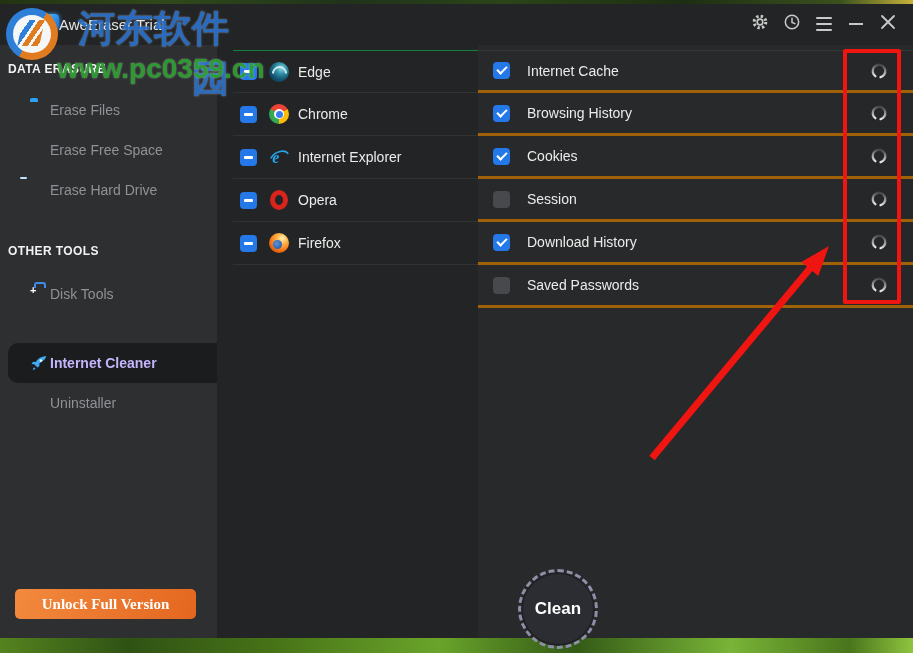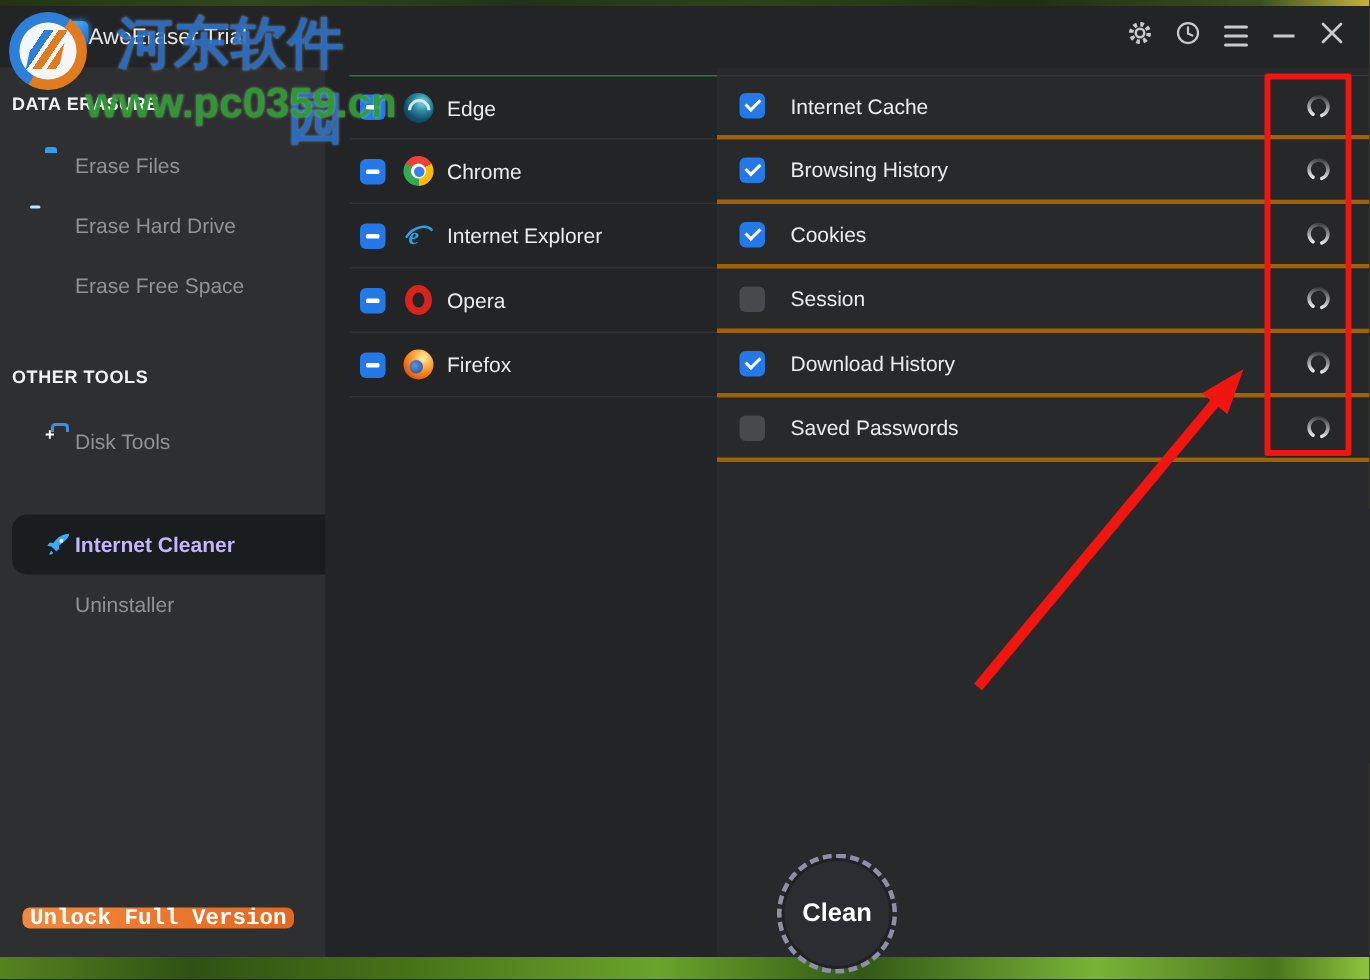--- a/index.html
+++ b/index.html
@@ -41,23 +41,23 @@
   
   .i-pie { width:16px; height:16px; border-radius:50%; background:conic-gradient(from 0deg,#35a7f2 0 90deg,#3f50dd 90deg 360deg); margin-top:1px; }
   
   .i-toolbox { margin-top:3px; width:16px; height:12px; border-radius:3px; background:linear-gradient(135deg,#2fa0ef,#5b50e6); position:relative; }
   .i-toolbox::before { content:""; position:absolute; left:4px; top:-3px; width:8px; height:4px; border:2px solid #3f8ceb; border-bottom:none; border-radius:3px 3px 0 0; }
   .i-toolbox::after { content:"+"; position:absolute; left:0; right:0; top:-1px; text-align:center; color:#fff; font-size:11px; font-weight:bold; }
   
   .i-grid { margin:2px 0 0 1px; width:7px; height:7px; border-radius:2px; background:#2aa2f2;
     box-shadow:9px 0 0 #1f86ea, 0 9px 0 #1f86ea, 9px 9px 0 #2aa2f2; }
   
-  .unlock-btn { position:absolute; left:15px; bottom:19px; width:181px; height:14px; border:none; border-radius:5px;
+  .unlock-btn { position:absolute; left:15px; bottom:19px; width:181px; height:30px; border:none; border-radius:5px;
     background:linear-gradient(115deg,#f28a3e,#e4661f); color:#ffffff; font-size:15px; font-weight:bold;
-    font-family:Liberation Mono, monospace; display:flex; align-items:center; justify-content:center; cursor:pointer; }
+    font-family:Liberation Serif, serif; display:flex; align-items:center; justify-content:center; cursor:pointer; }
   
   .main-bg { position:absolute; left:217px; top:41px; right:0; bottom:0; background:#232425; }
   .items-panel-bg { position:absolute; left:478px; top:41px; width:435px; bottom:0; background:#28292a; }
   .browser-list { position:absolute; left:233px; top:46px; width:245px; }
   .browser-row { height:43px; display:flex; align-items:center; padding-left:7px; border-bottom:1px solid #313233; }
   .browser-row:first-child { border-top:1px solid #15803d; }
   .browser-row .b-icon { margin-left:12px; }
   .browser-row .b-label { margin-left:9px; font-size:14px; color:#ebebeb; }
   .items-list { position:absolute; left:478px; top:46px; width:435px; }
   .item-row { position:relative; height:43px; display:flex; align-items:center; padding-left:15px; border-bottom:3px solid #a16207; }
@@ -154,26 +154,26 @@
     </div>
 
     <div class="sidebar">
       <div class="section-title">DATA ERASURE</div>
       <div class="side-list">
         <div class="side-item" data-state="false">
           <span class="side-icon"><span class="i-folder"></span></span>
           <span>Erase Files</span>
         </div>
         <div class="side-item" data-state="false">
+          <span class="side-icon"><span class="i-pie"></span></span>
+          <span>Erase Free Space</span>
+        </div>
+        <div class="side-item" data-state="false">
           <span class="side-icon"><span class="i-drive"></span></span>
           <span>Erase Hard Drive</span>
-        </div>
-        <div class="side-item" data-state="false">
-          <span class="side-icon"><span class="i-pie"></span></span>
-          <span>Erase Free Space</span>
         </div>
       </div>
 
       <div class="section-title second">OTHER TOOLS</div>
       <div class="side-list second">
         <div class="side-item" data-state="false">
           <span class="side-icon"><span class="i-toolbox"></span></span>
           <span>Disk Tools</span>
         </div>
         <div class="side-item" data-state="true">

